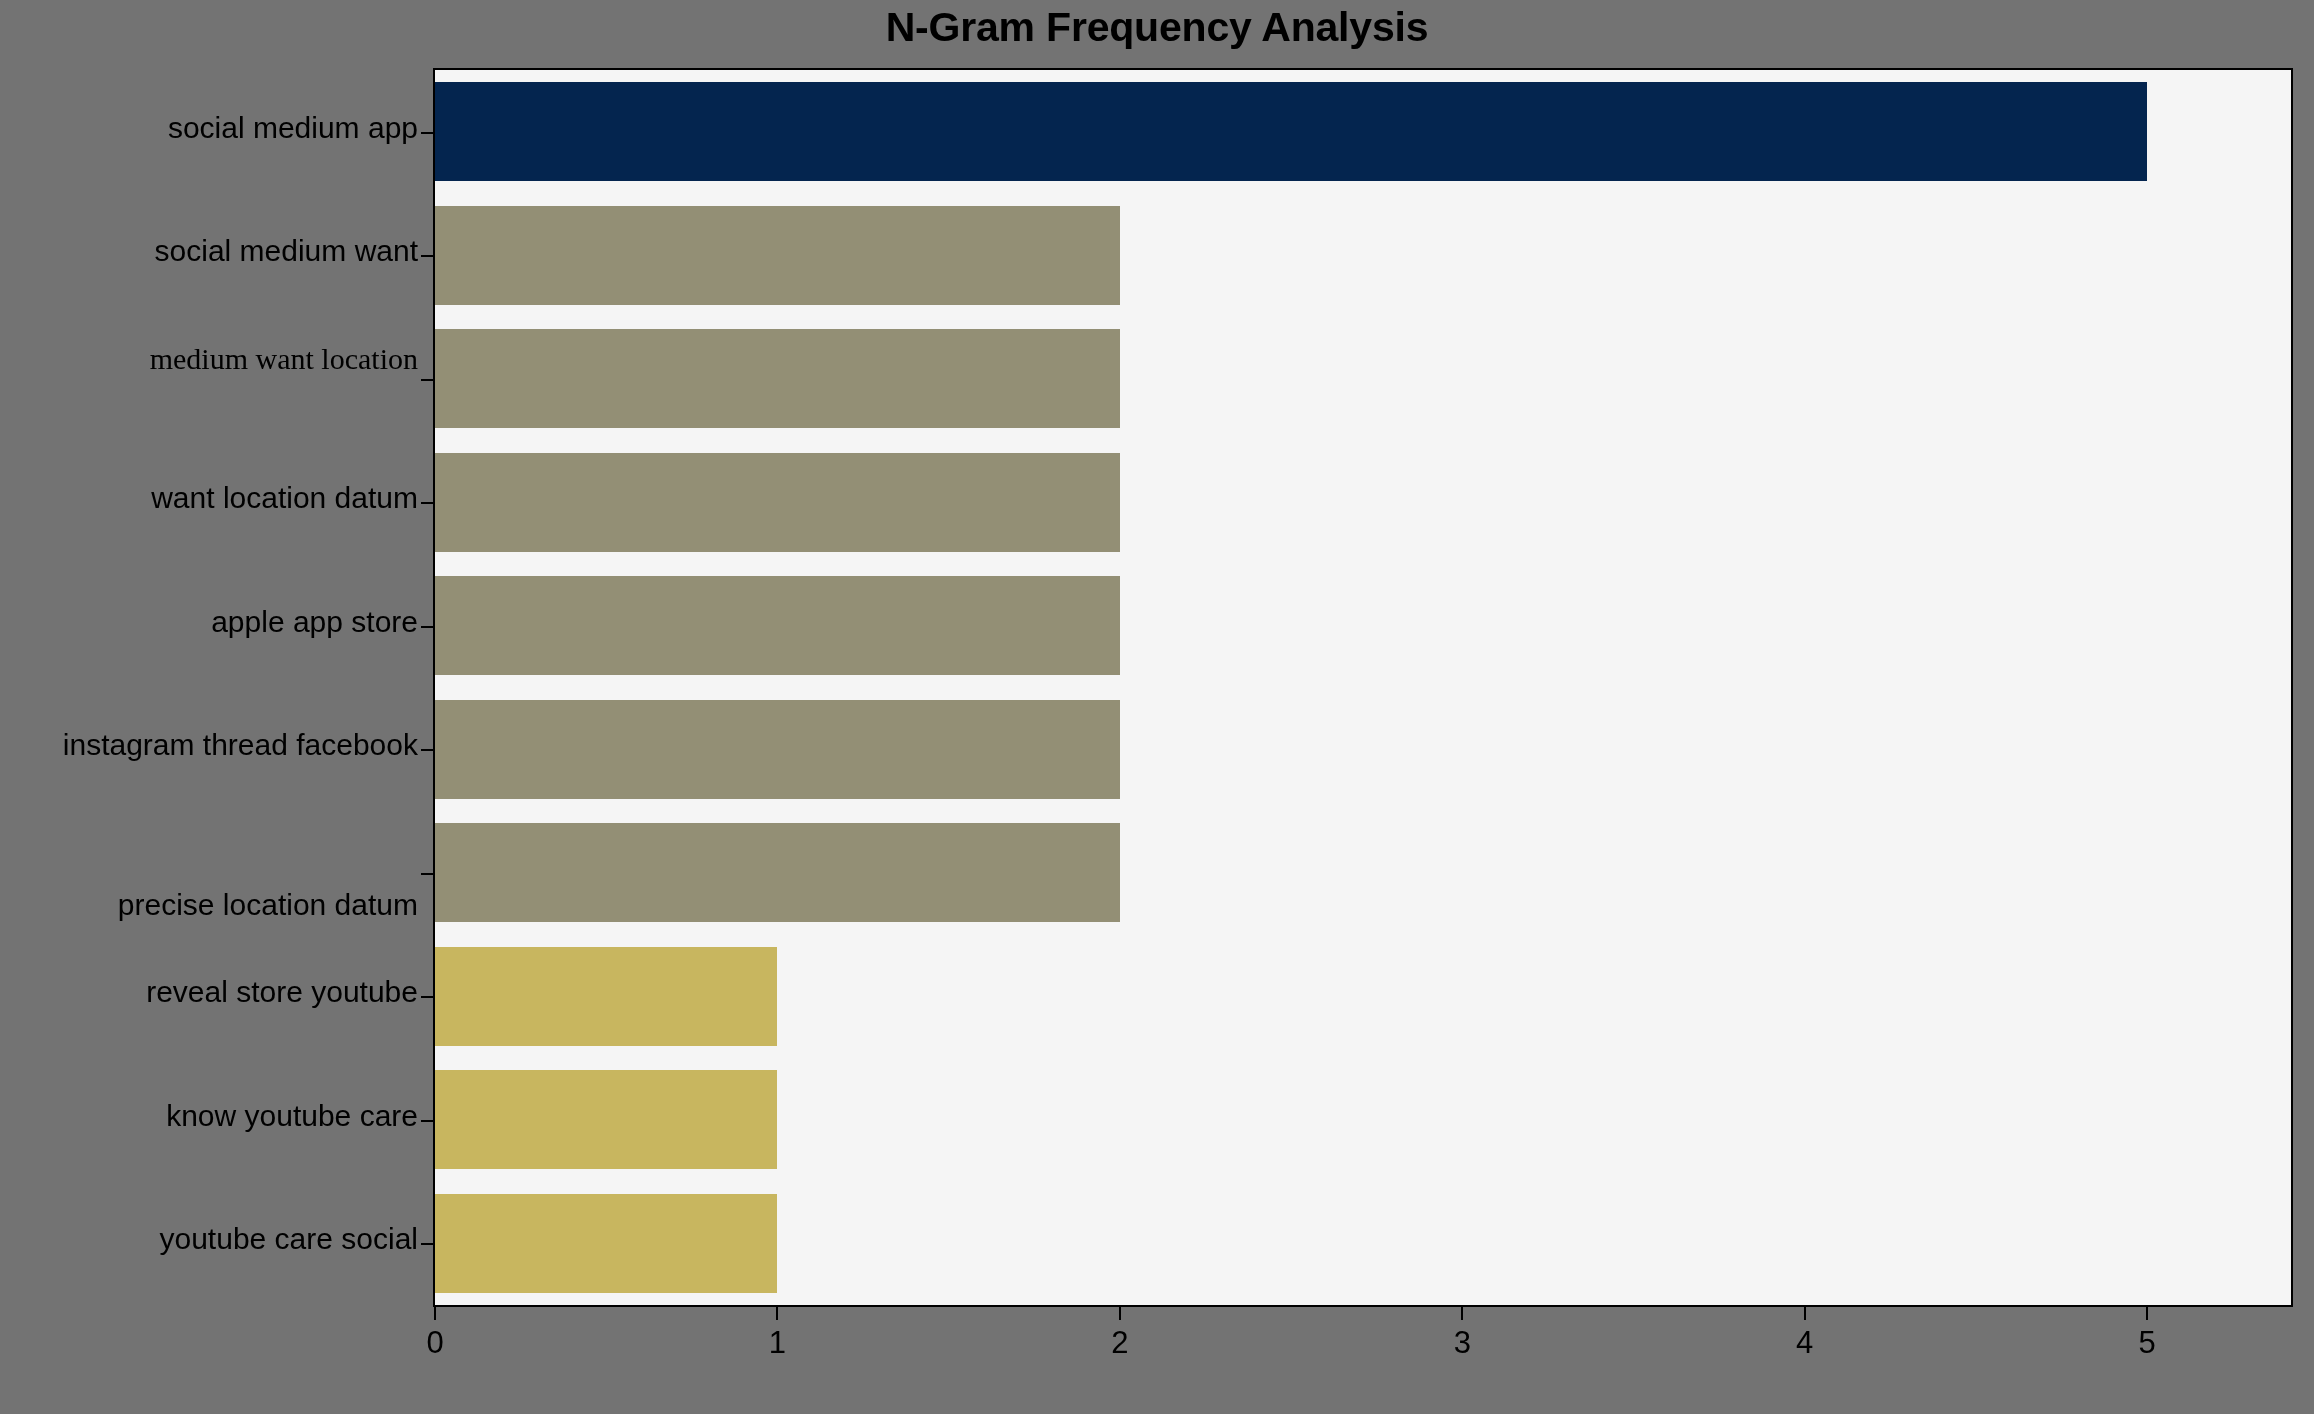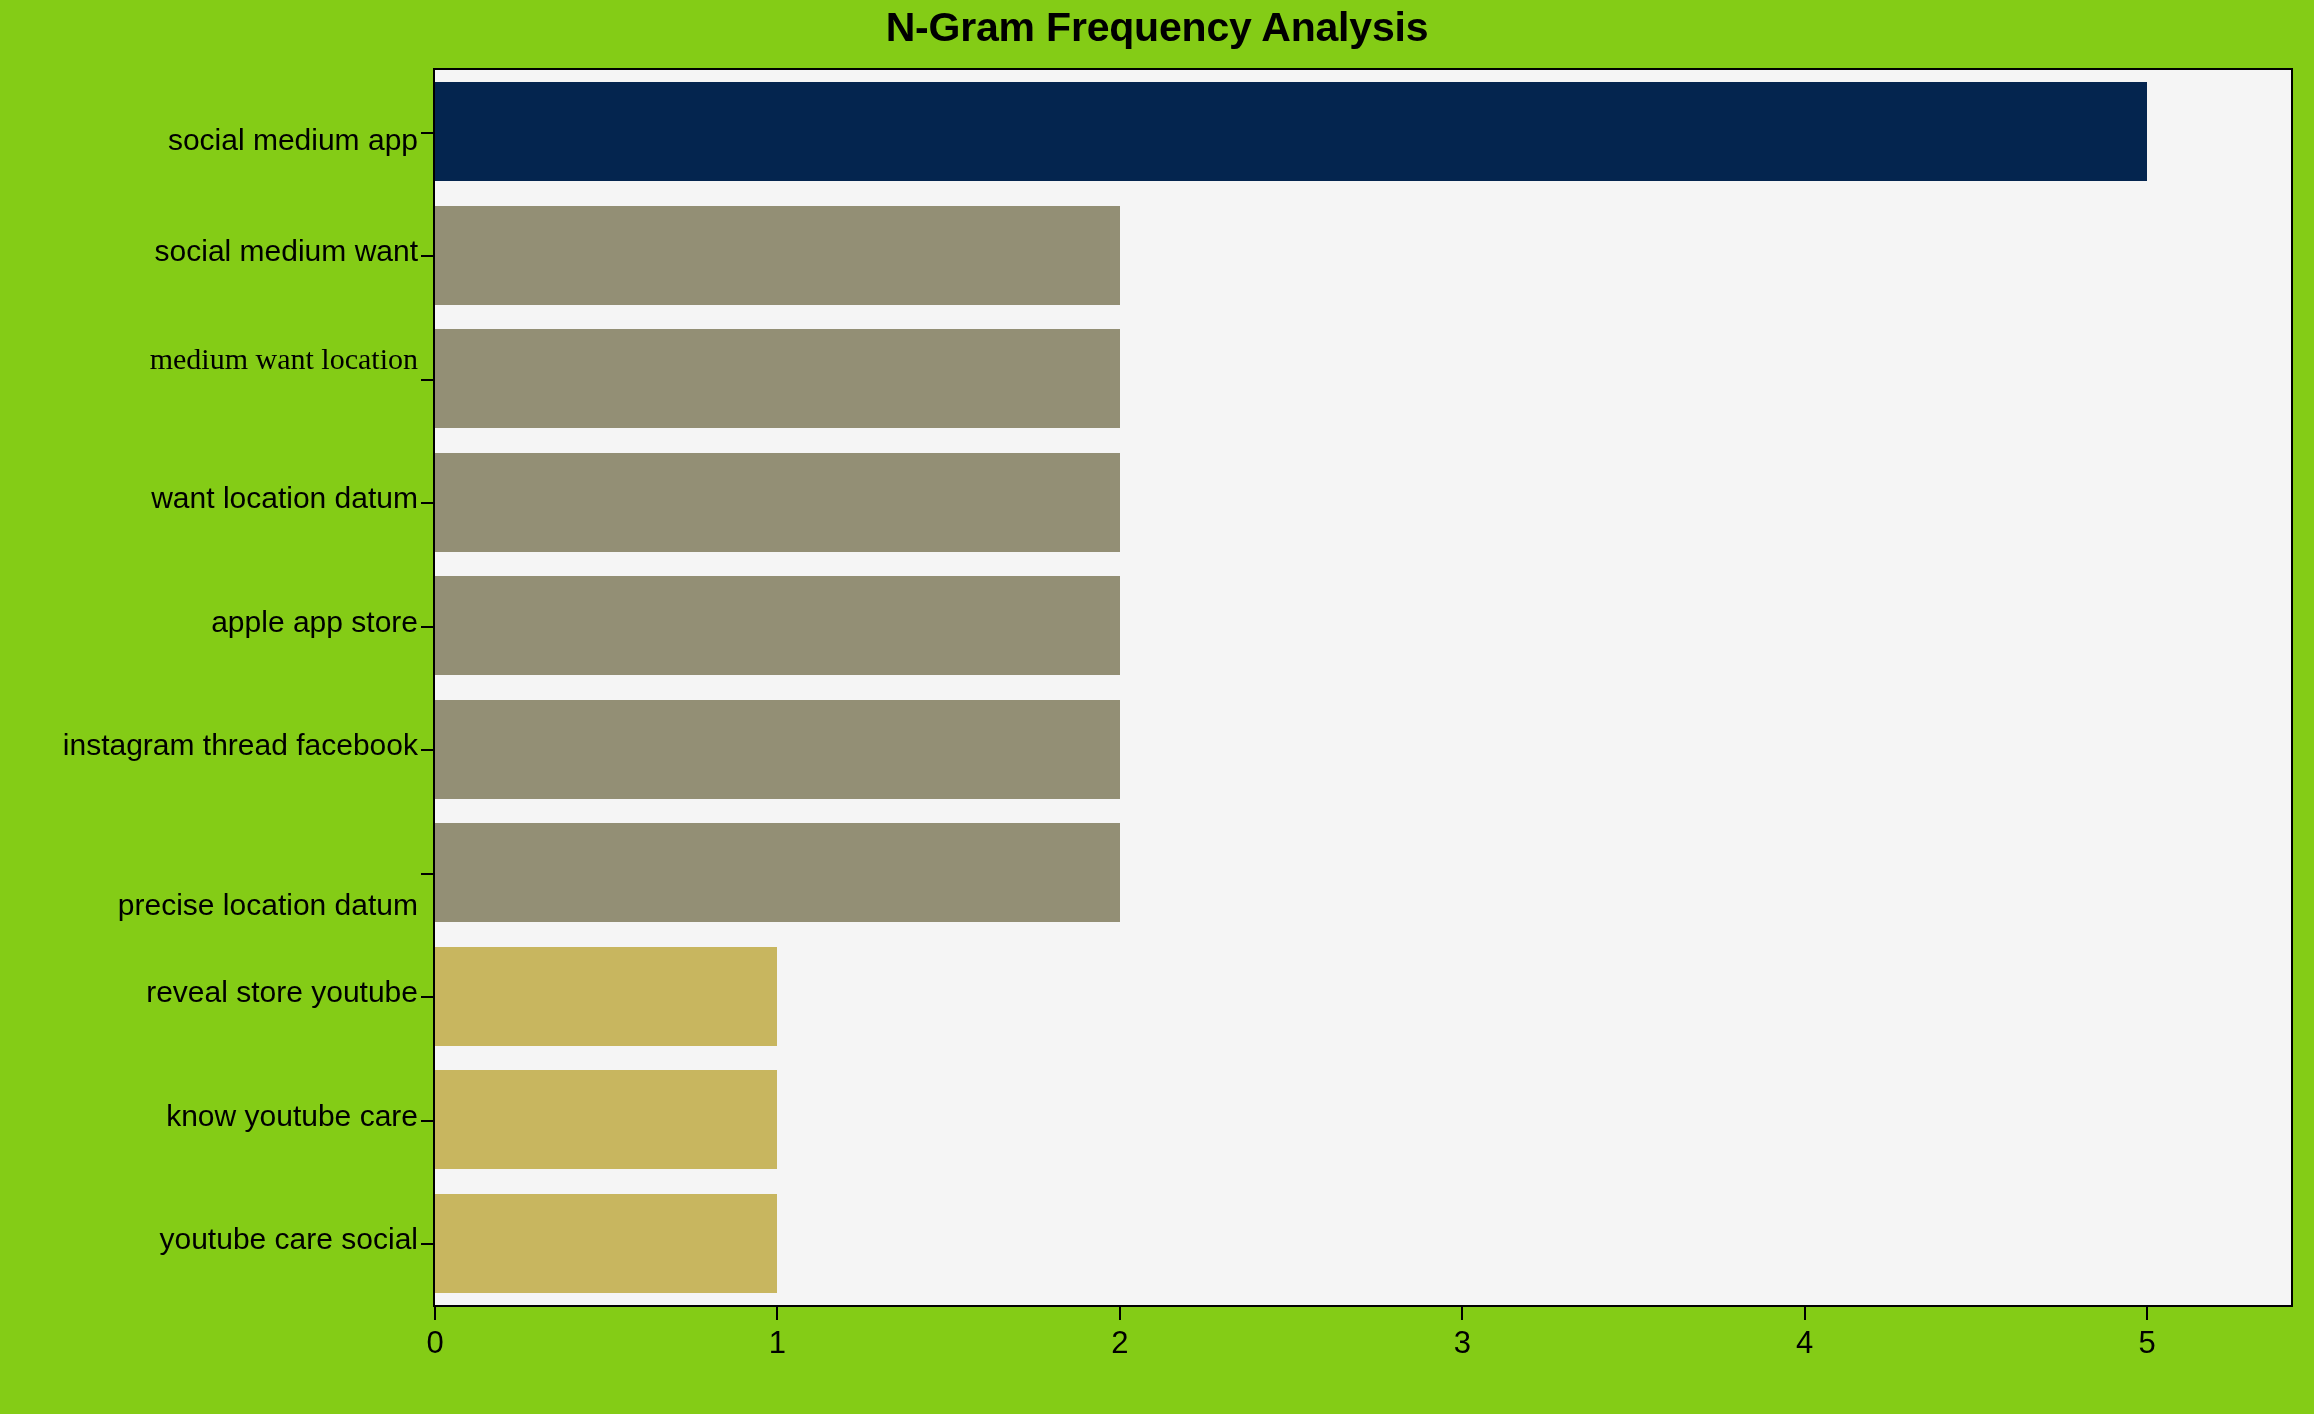--- a/index.html
+++ b/index.html
@@ -4,21 +4,21 @@
 <style>
   html, body {
     margin: 0;
     padding: 0;
     background: #ffffff;
   }
   #page {
     position: relative;
     width: 2314px;
     height: 1414px;
-    background: #84cc16;
+    background: #737373;
     font-family: "Liberation Sans", sans-serif;
     overflow: hidden;
   }
 
   
   #chart-title {
     position: absolute;
     left: 0;
     top: 4px;
     width: 2314px;
@@ -150,21 +150,21 @@
       </div>
       <div class="bar-row" style="top: 1000.35px; height: 98.8px;">
         <div class="bar" style="width: 342.435px; background: rgb(200, 182, 95);"></div>
       </div>
       <div class="bar-row" style="top: 1123.85px; height: 98.8px;">
         <div class="bar" style="width: 342.435px; background: rgb(200, 182, 95);"></div>
       </div>
     </div>
 
   <div id="ylabels">
-      <div class="ytick-label" style="top: 110.75px; margin-top: 12px;">social medium app</div>
+      <div class="ytick-label" style="top: 110.75px;">social medium app</div>
       <div class="ytick-mark" style="top: 131.75px;"></div>
       <div class="ytick-label" style="top: 234.25px;">social medium want</div>
       <div class="ytick-mark" style="top: 255.25px;"></div>
       <div class="ytick-label" style="top: 342px; font-family: Liberation Serif, serif;">medium want location</div>
       <div class="ytick-mark" style="top: 378.75px;"></div>
       <div class="ytick-label" style="top: 481.25px;">want location datum</div>
       <div class="ytick-mark" style="top: 502.25px;"></div>
       <div class="ytick-label" style="top: 604.75px;">apple app store</div>
       <div class="ytick-mark" style="top: 625.75px;"></div>
       <div class="ytick-label" style="top: 728.25px;">instagram thread facebook</div>

